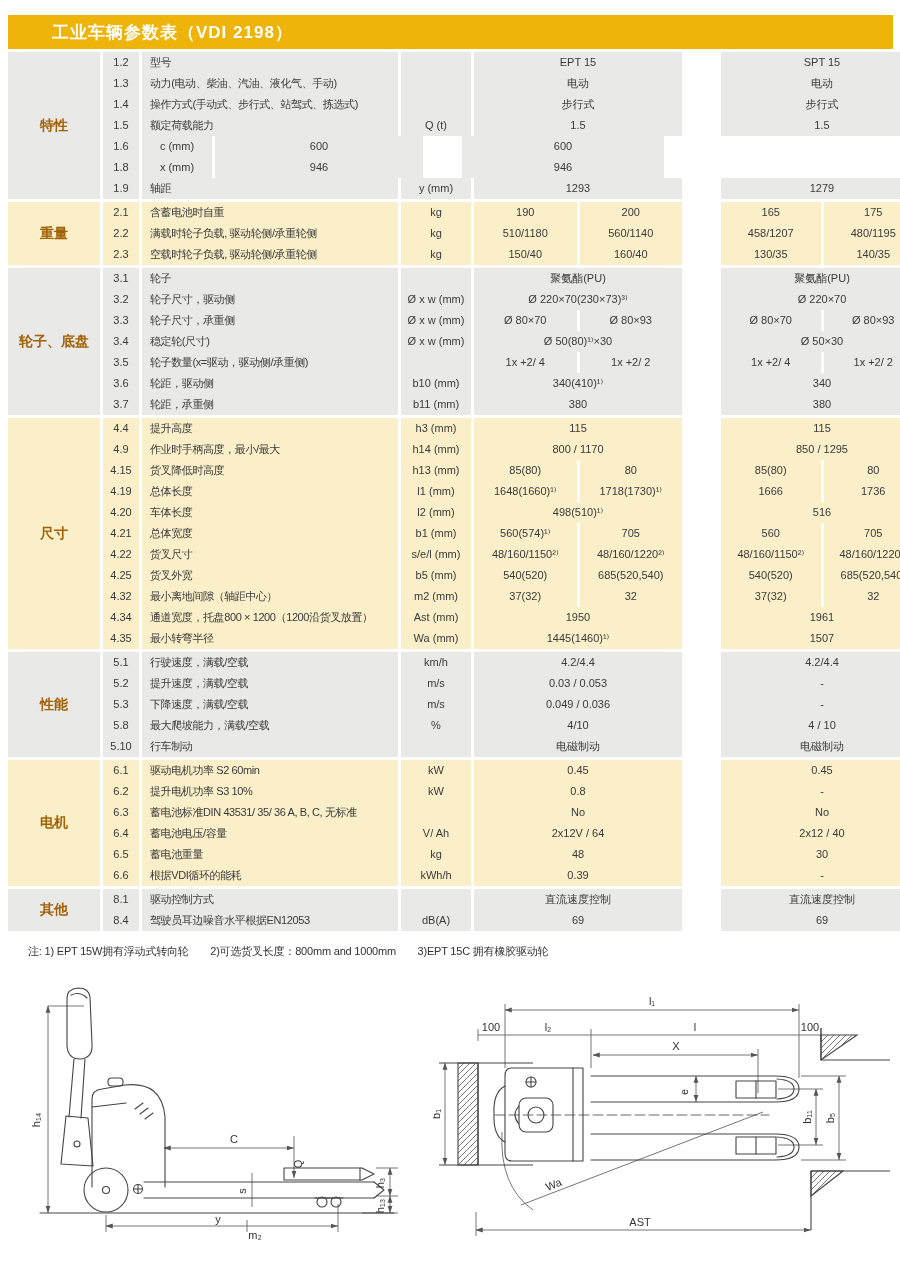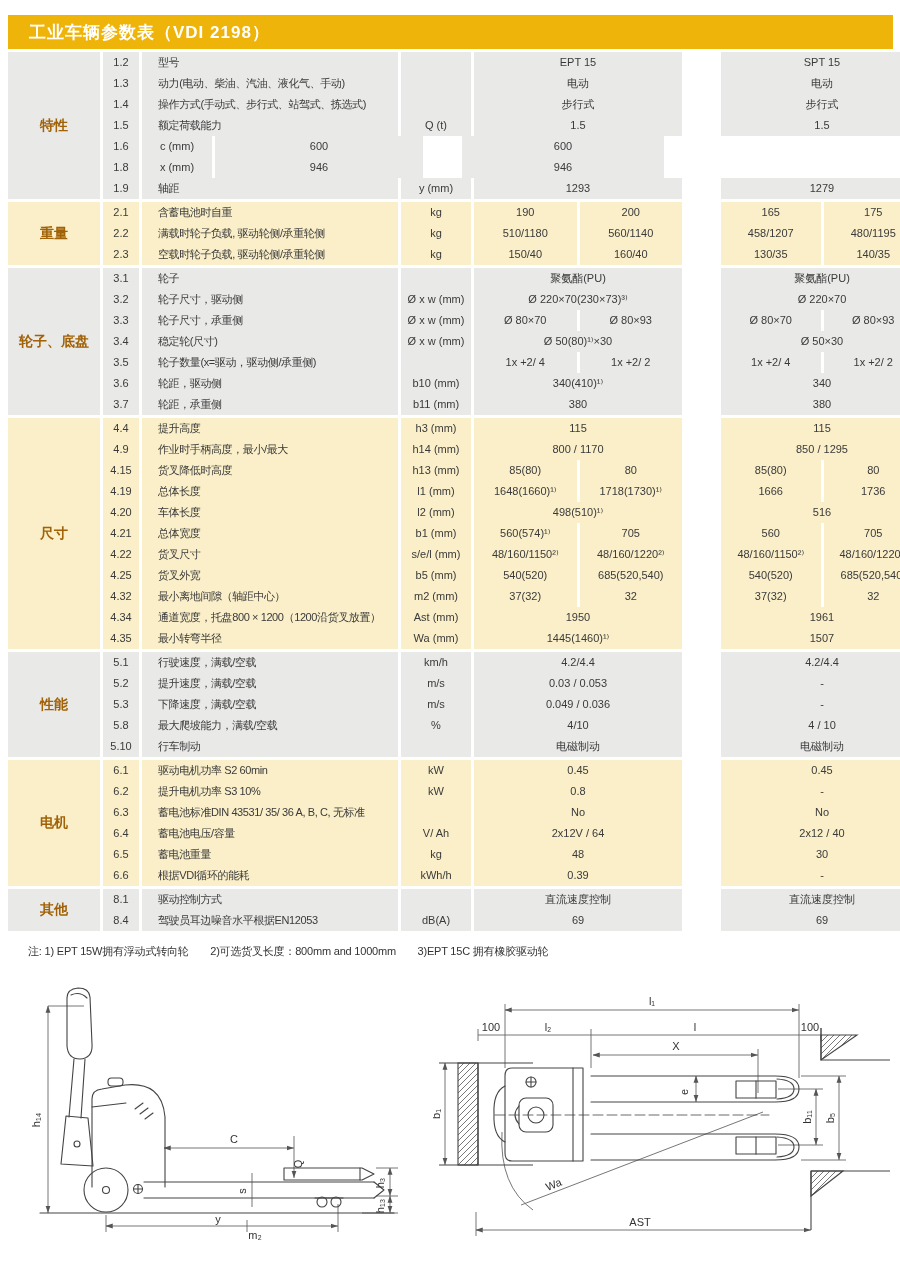--- a/index.html
+++ b/index.html
@@ -4,35 +4,35 @@
 <style>
   html,body{margin:0;padding:0;}
   body{
     width:900px;height:1275px;position:relative;background:#ffffff;
     font-family:"Liberation Sans","DejaVu Sans",sans-serif;color:#3a3a3a;
     overflow:hidden;
   }
   .header-bar{
     position:absolute;left:8px;top:15px;width:885px;height:34px;
     background:#EFB40A;color:#ffffff;font-weight:bold;font-size:17px;
-    display:flex;align-items:center;padding-left:21px;box-sizing:border-box;
+    display:flex;align-items:center;padding-left:44px;box-sizing:border-box;
     letter-spacing:1px;
   }
   .spec-table{position:absolute;left:8px;top:52px;width:885px;}
   .section{display:flex;margin-bottom:3px;}
   .section-label{
     width:92px;margin-right:3px;flex-shrink:0;
     display:flex;align-items:center;justify-content:center;
     font-weight:bold;font-size:14px;color:#a16207;
   }
   .rows{flex:1;}
   .row{display:flex;height:21px;line-height:21px;font-size:11px;}
   .cell-num{width:36px;margin-right:3px;text-align:center;flex-shrink:0;}
   .cell-desc{
-    width:256px;margin-right:3px;padding-left:16px;box-sizing:border-box;
+    width:256px;margin-right:3px;padding-left:8px;box-sizing:border-box;
     white-space:nowrap;overflow:hidden;flex-shrink:0;letter-spacing:-0.4px;
   }
   .cell-unit{width:70px;margin-right:3px;text-align:center;flex-shrink:0;}
   .cell-ept{width:208px;margin-right:3px;flex-shrink:0;display:flex;}
   .cell-spt{width:202px;flex-shrink:0;display:flex;margin-left:36px;}
   .val{flex:1;text-align:center;white-space:nowrap;overflow:hidden;}
   .divider{width:3px;background:#ffffff;flex-shrink:0;}
   .tone-gray  .bgcell{background:#E9E9E8;}
   .tone-cream .bgcell{background:#FAEFC9;}
   .footnote{

